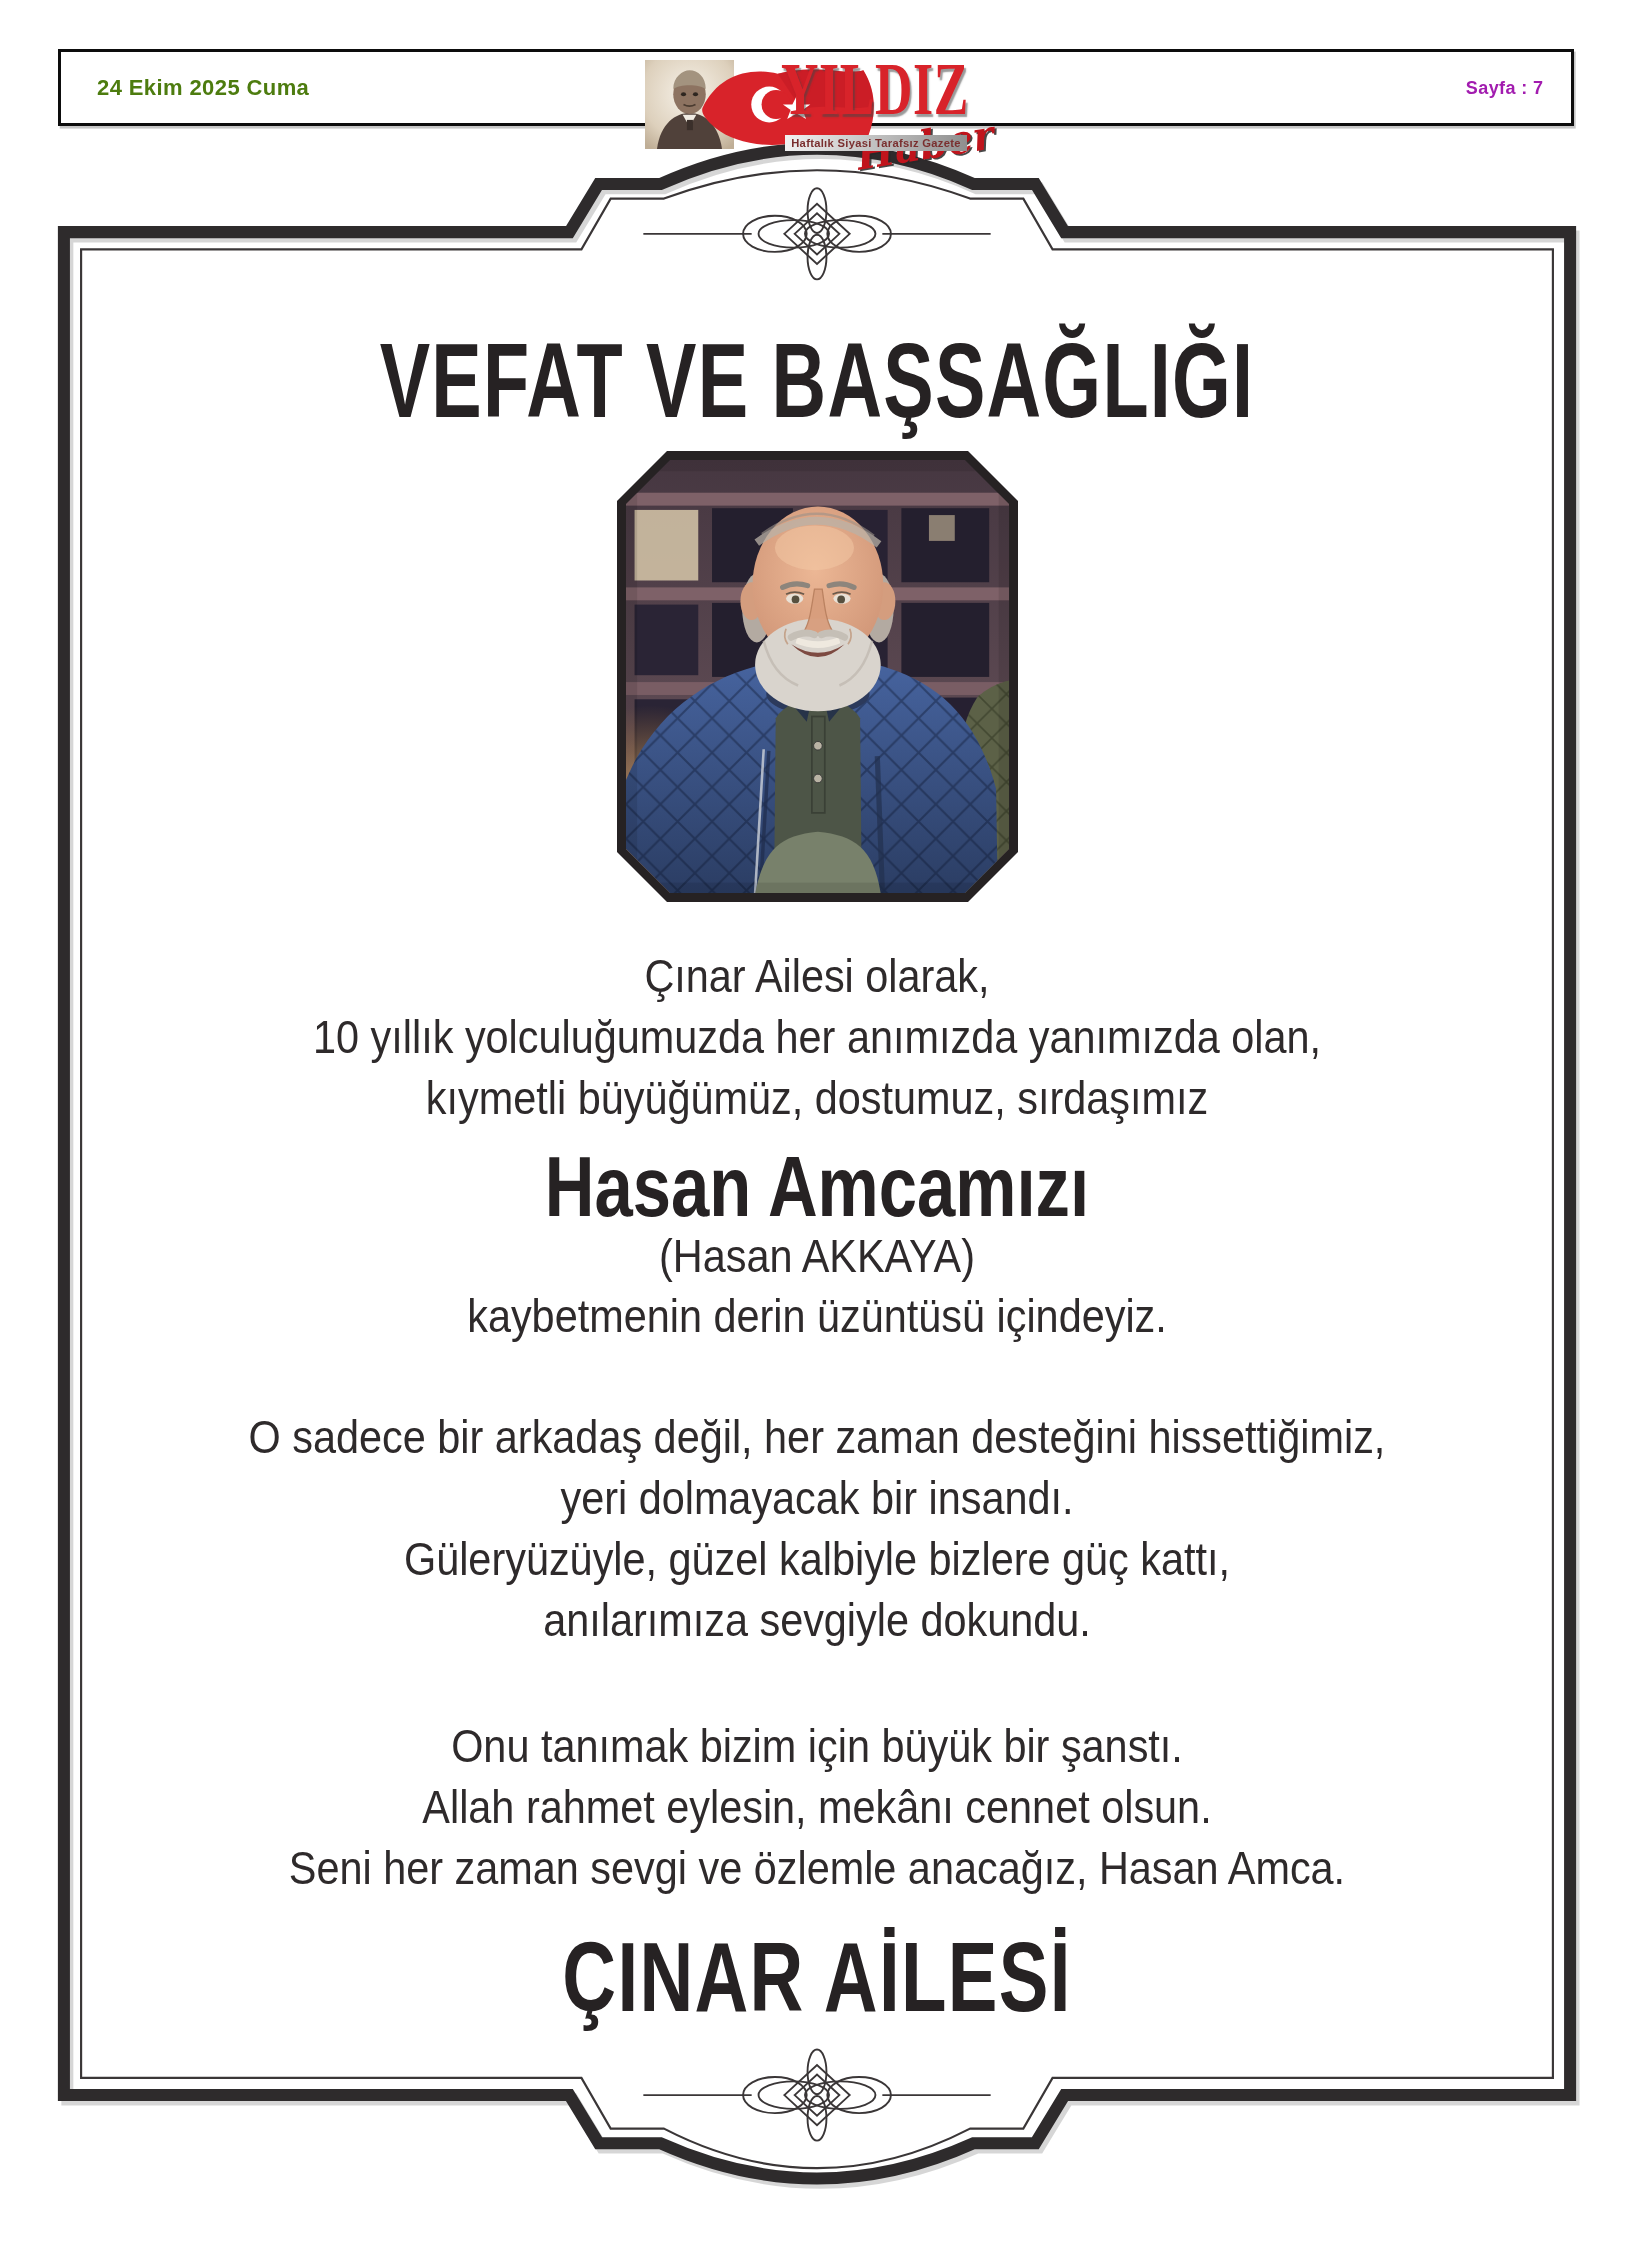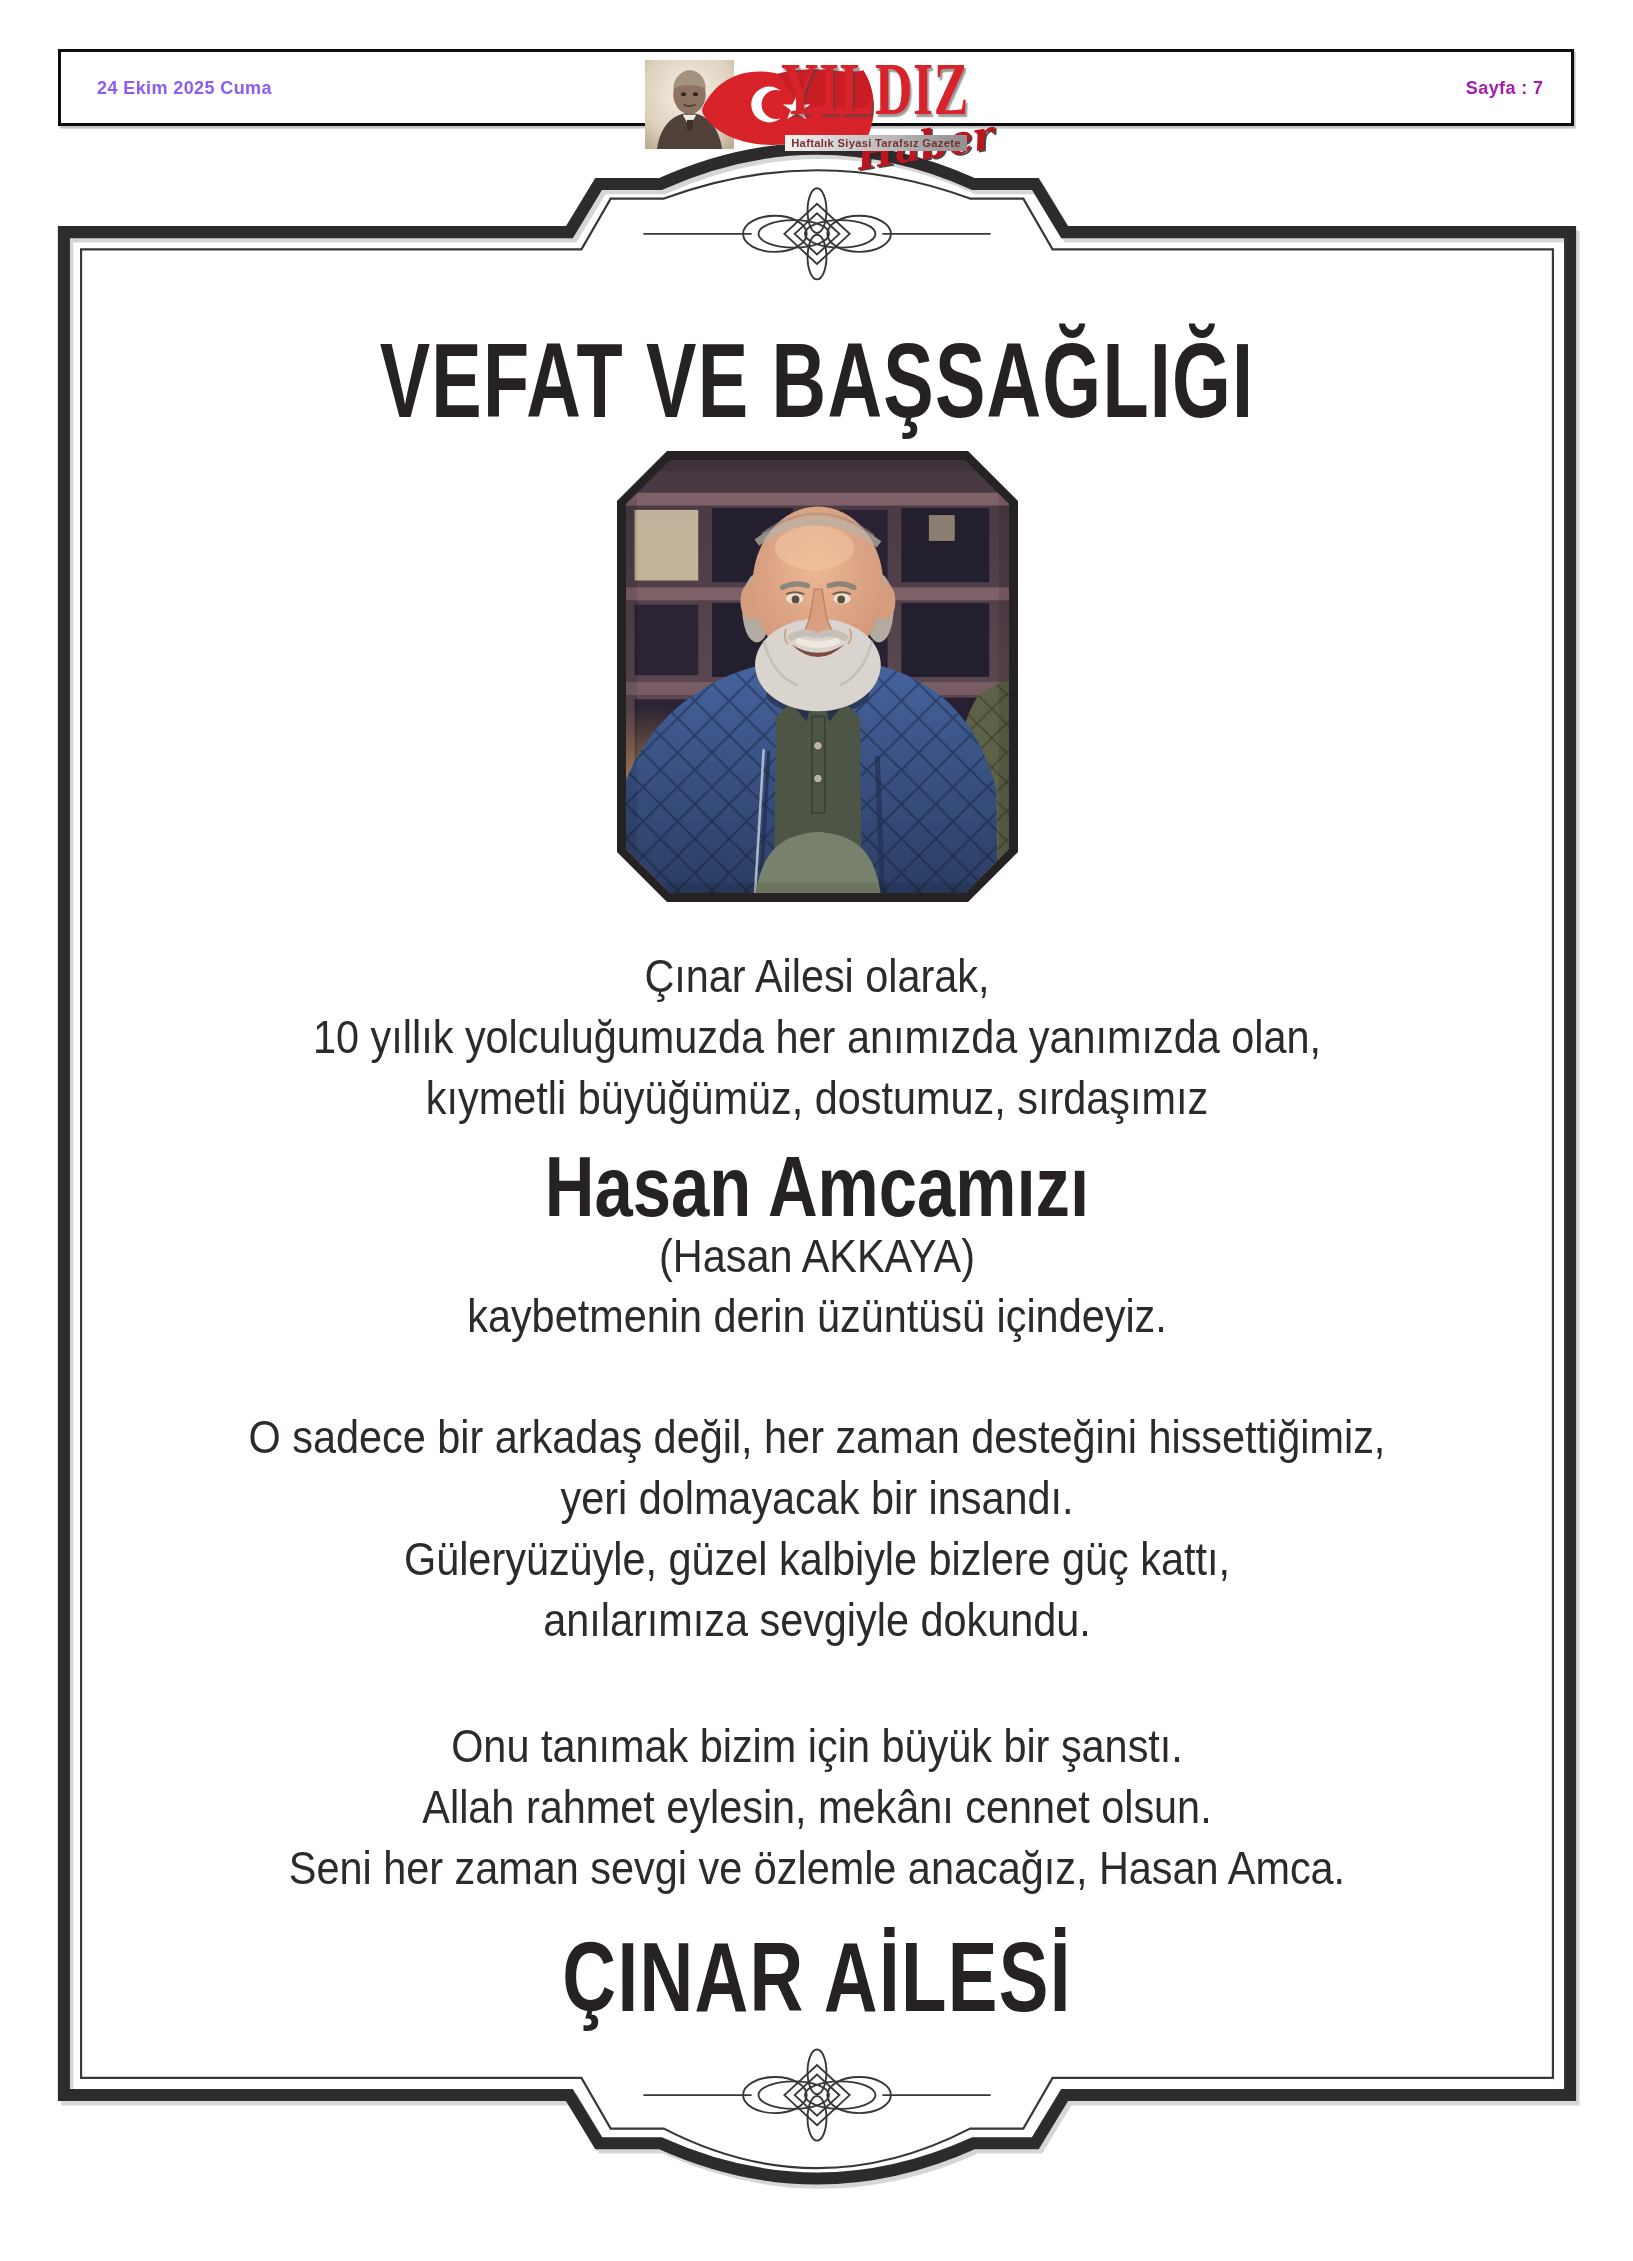--- a/index.html
+++ b/index.html
@@ -12,21 +12,21 @@
     color:#2e2a2b;
   }
   
   .header-box{
     position:absolute;left:58px;top:49px;width:1516px;height:77px;
     border:3.4px solid #0d0d0d;box-sizing:border-box;background:#ffffff;
     box-shadow:1.7px 2.6px 0 rgba(0,0,0,.22);
   }
   .header-date{
     position:absolute;left:36px;top:50%;transform:translateY(-50%);
-    font-size:18px;font-weight:700;color:#8b5cf6;letter-spacing:0.4px;white-space:nowrap;
+    font-size:22px;font-weight:700;color:#4d7c0f;letter-spacing:0.4px;white-space:nowrap;
   }
   .header-page{
     position:absolute;right:27.5px;top:50%;transform:translateY(-50%);
     font-size:18px;font-weight:700;color:#a21caf;letter-spacing:0.4px;white-space:nowrap;
   }
   .logo{
     position:absolute;left:50%;top:43px;transform:translateX(-50%);
     width:344px;height:101px;z-index:6;margin-top:12px;
   }
   .logo-portrait{position:absolute;left:0;top:5.2px;width:89px;height:89px;}

